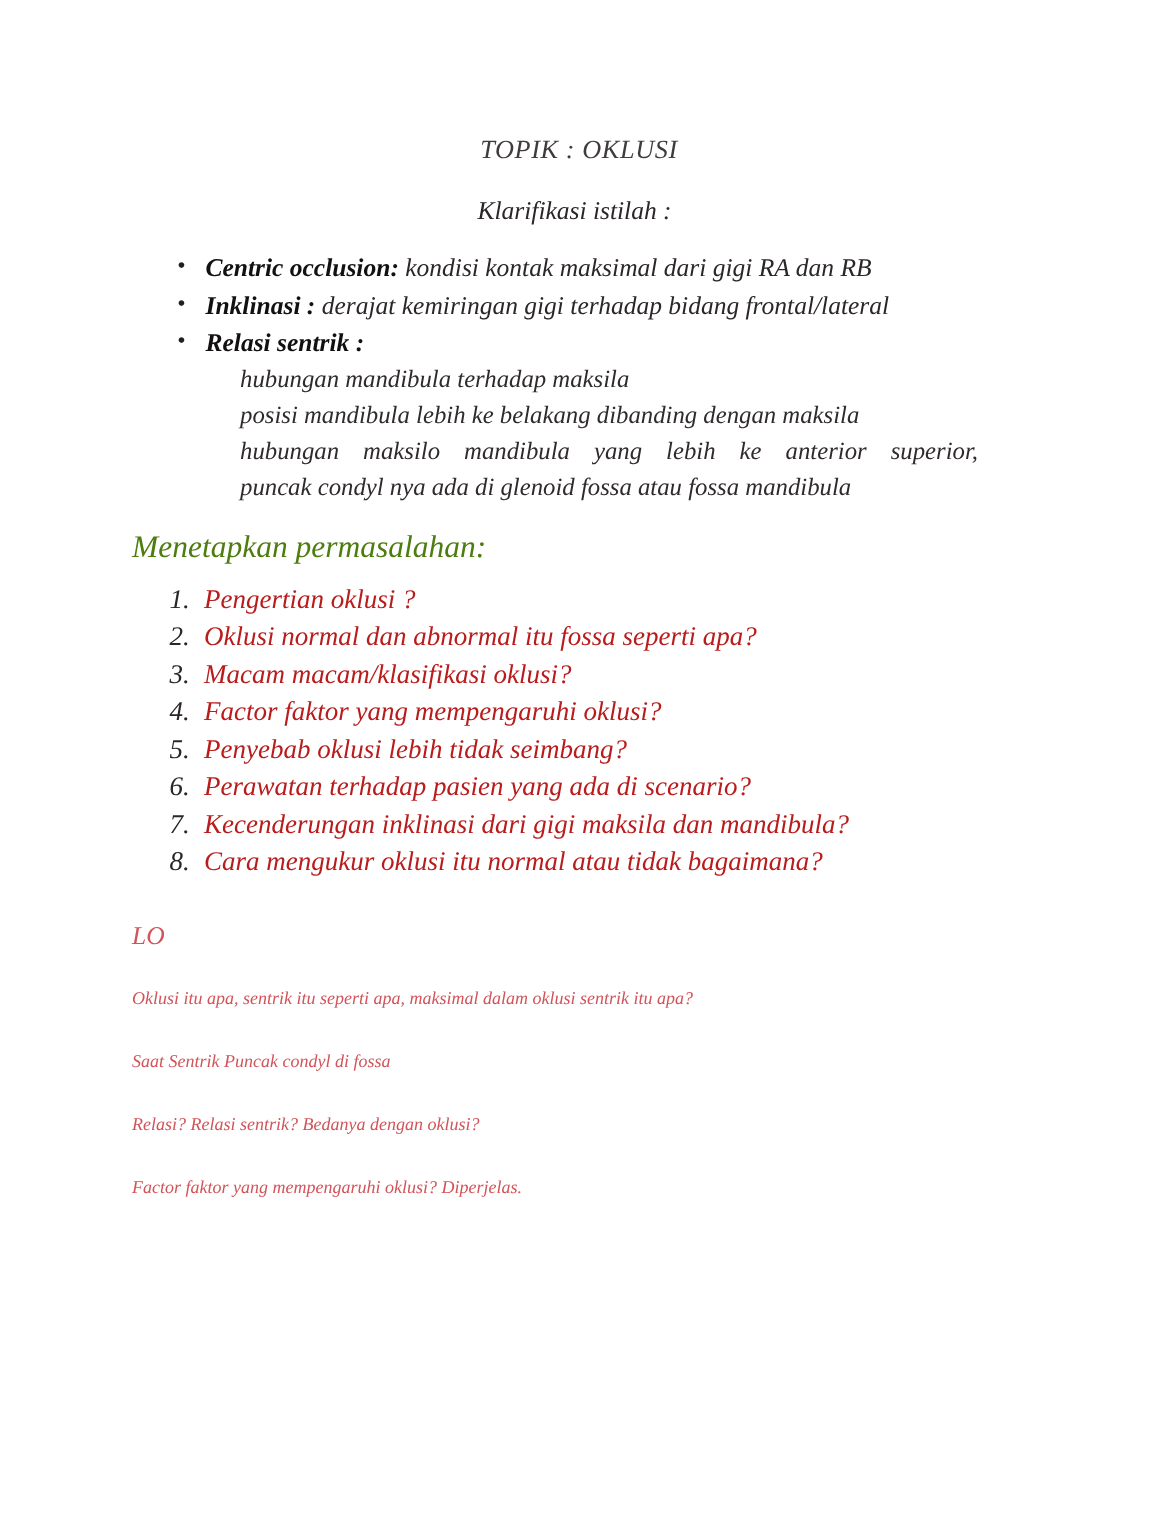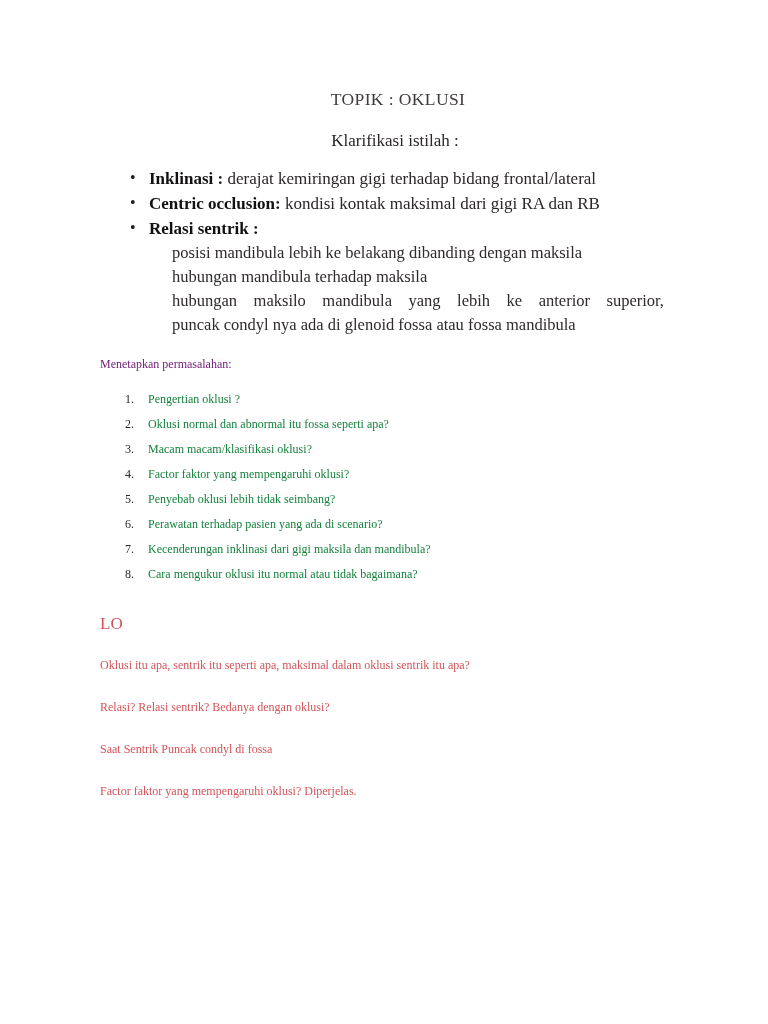--- a/index.html
+++ b/index.html
@@ -15,23 +15,24 @@
     overflow: hidden;
   }
   .page {
     position: relative;
     width: 768px;
     height: 1024px;
     background: #ffffff;
   }
   .content {
     position: absolute;
-    left: 100px;
+    left: 88px;
     top: 88px;
     width: 590px;
+    font-style: italic;
   }
 
   .doc-title {
     text-align: center;
     font-size: 17.5px;
     line-height: 22px;
     letter-spacing: 0.4px;
     color: #403c3d;
     margin: 0 0 20px 0;
     padding-left: 6px;
@@ -83,39 +84,39 @@
     white-space: nowrap;
   }
   .sub-lines li.justified {
     white-space: normal;
     text-align: justify;
     text-align-last: justify;
     width: 492px;
   }
 
   .section-lead {
-    font-size: 12px;
+    font-size: 21px;
     line-height: 22px;
     margin: 16px 0 12px 0;
-    color: #701a75;
+    color: #4d7c0f;
   }
 
   ol.question-list {
     list-style: none;
     counter-reset: q;
     margin: 0;
     padding: 0;
   }
   ol.question-list > li {
     counter-increment: q;
     position: relative;
     padding-left: 48px;
-    font-size: 12px;
+    font-size: 18px;
     line-height: 25px;
-    color: #15803d;
+    color: #b91c1c;
   }
   ol.question-list > li::before {
     content: counter(q) ".";
     position: absolute;
     left: 25px;
     top: 0;
     color: #2b2627;
   }
 
   .lo-block {
@@ -146,52 +147,52 @@
 
 <div class="page">
   <div class="content">
 
     <div class="doc-title">TOPIK : OKLUSI</div>
 
     <p class="lead">Klarifikasi istilah :</p>
 
     <ul class="term-list">
       <li>
-        <span class="term-label">Inklinasi :</span><span> derajat kemiringan gigi terhadap bidang frontal/lateral</span>
+        <span class="term-label">Centric occlusion:</span><span> kondisi kontak maksimal dari gigi RA dan RB</span>
       </li>
       <li>
-        <span class="term-label">Centric occlusion:</span><span> kondisi kontak maksimal dari gigi RA dan RB</span>
+        <span class="term-label">Inklinasi :</span><span> derajat kemiringan gigi terhadap bidang frontal/lateral</span>
       </li>
       <li>
         <span class="term-label">Relasi sentrik :</span><span></span>
       </li>
     </ul>
 
     <ul class="sub-lines">
+      <li>hubungan mandibula terhadap maksila</li>
       <li>posisi mandibula lebih ke belakang dibanding dengan maksila</li>
-      <li>hubungan mandibula terhadap maksila</li>
       <li class="justified">hubungan maksilo mandibula yang lebih ke anterior superior,</li>
       <li>puncak condyl nya ada di glenoid fossa atau fossa mandibula</li>
     </ul>
 
     <p class="section-lead">Menetapkan permasalahan:</p>
 
     <ol class="question-list">
       <li>Pengertian oklusi ?</li>
       <li>Oklusi normal dan abnormal itu fossa seperti apa?</li>
       <li>Macam macam/klasifikasi oklusi?</li>
       <li>Factor faktor yang mempengaruhi oklusi?</li>
       <li>Penyebab oklusi lebih tidak seimbang?</li>
       <li>Perawatan terhadap pasien yang ada di scenario?</li>
       <li>Kecenderungan inklinasi dari gigi maksila dan mandibula?</li>
       <li>Cara mengukur oklusi itu normal atau tidak bagaimana?</li>
     </ol>
 
     <div class="lo-block">
       <p class="lo-heading">LO</p>
       <p class="lo-para justify">Oklusi itu apa, sentrik itu seperti apa, maksimal dalam oklusi sentrik itu apa?</p>
+      <p class="lo-para">Saat Sentrik Puncak condyl di fossa</p>
       <p class="lo-para">Relasi? Relasi sentrik? Bedanya dengan oklusi?</p>
-      <p class="lo-para">Saat Sentrik Puncak condyl di fossa</p>
       <p class="lo-para">Factor faktor yang mempengaruhi oklusi? Diperjelas.</p>
     </div>
 
   </div>
 </div>
 
 </body></html>

